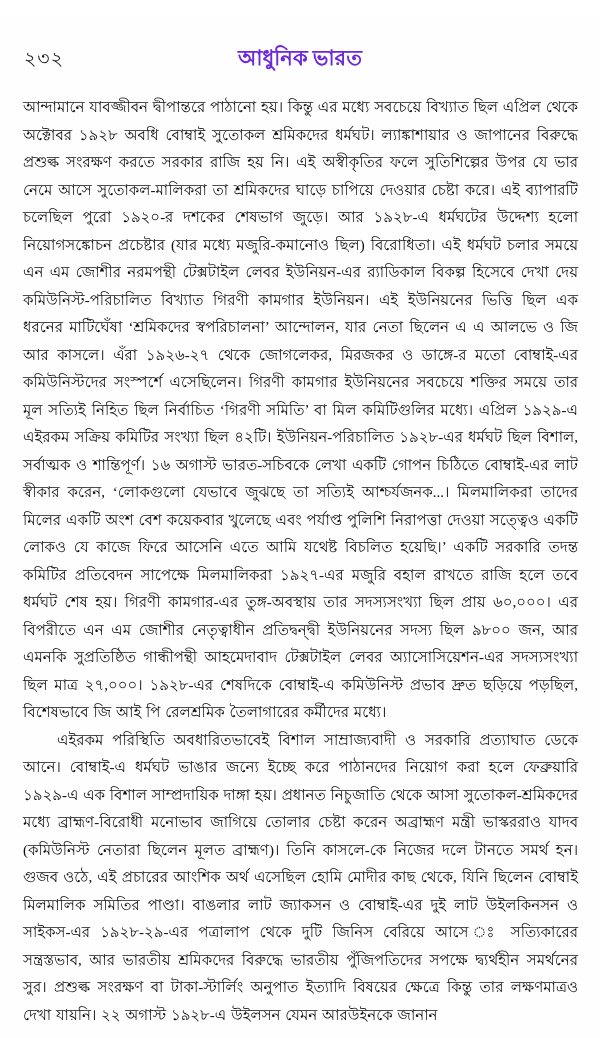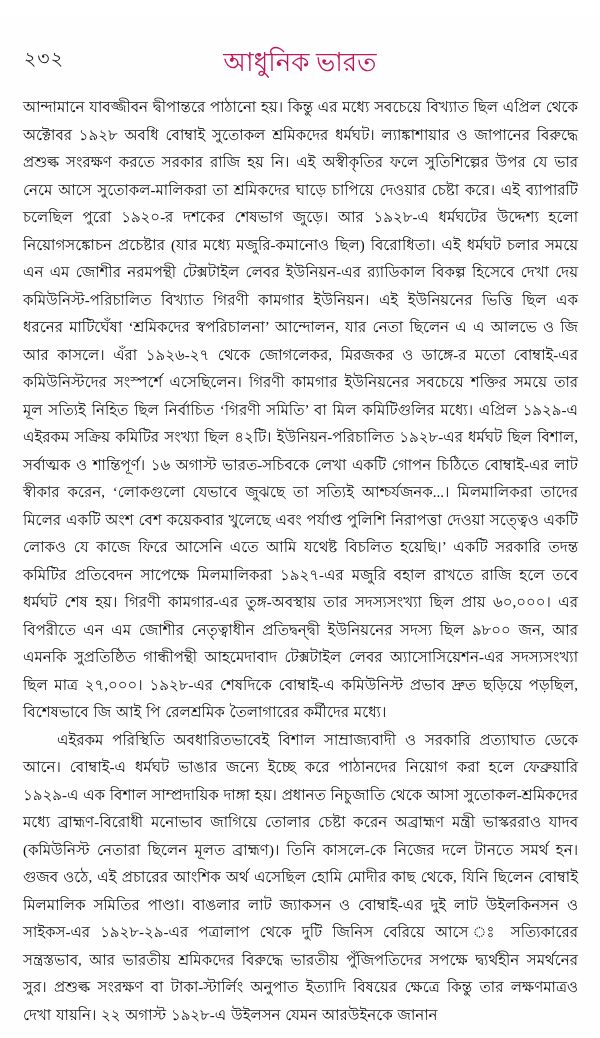--- a/index.html
+++ b/index.html
@@ -36,23 +36,23 @@
     letter-spacing: 1px;
     color: #161616;
   }
 
   .running-title {
     position: absolute;
     left: 0;
     right: 0;
     top: 0;
     text-align: center;
-    font-size: 26px;
-    font-weight: 400;
-    color: #be185d;
+    font-size: 21px;
+    font-weight: 700;
+    color: #6d28d9;
   }
 
   .body-text {
     position: absolute;
     top: 78px;
     left: 23px;
     right: 22px;
   }
 
   .body-text p {

